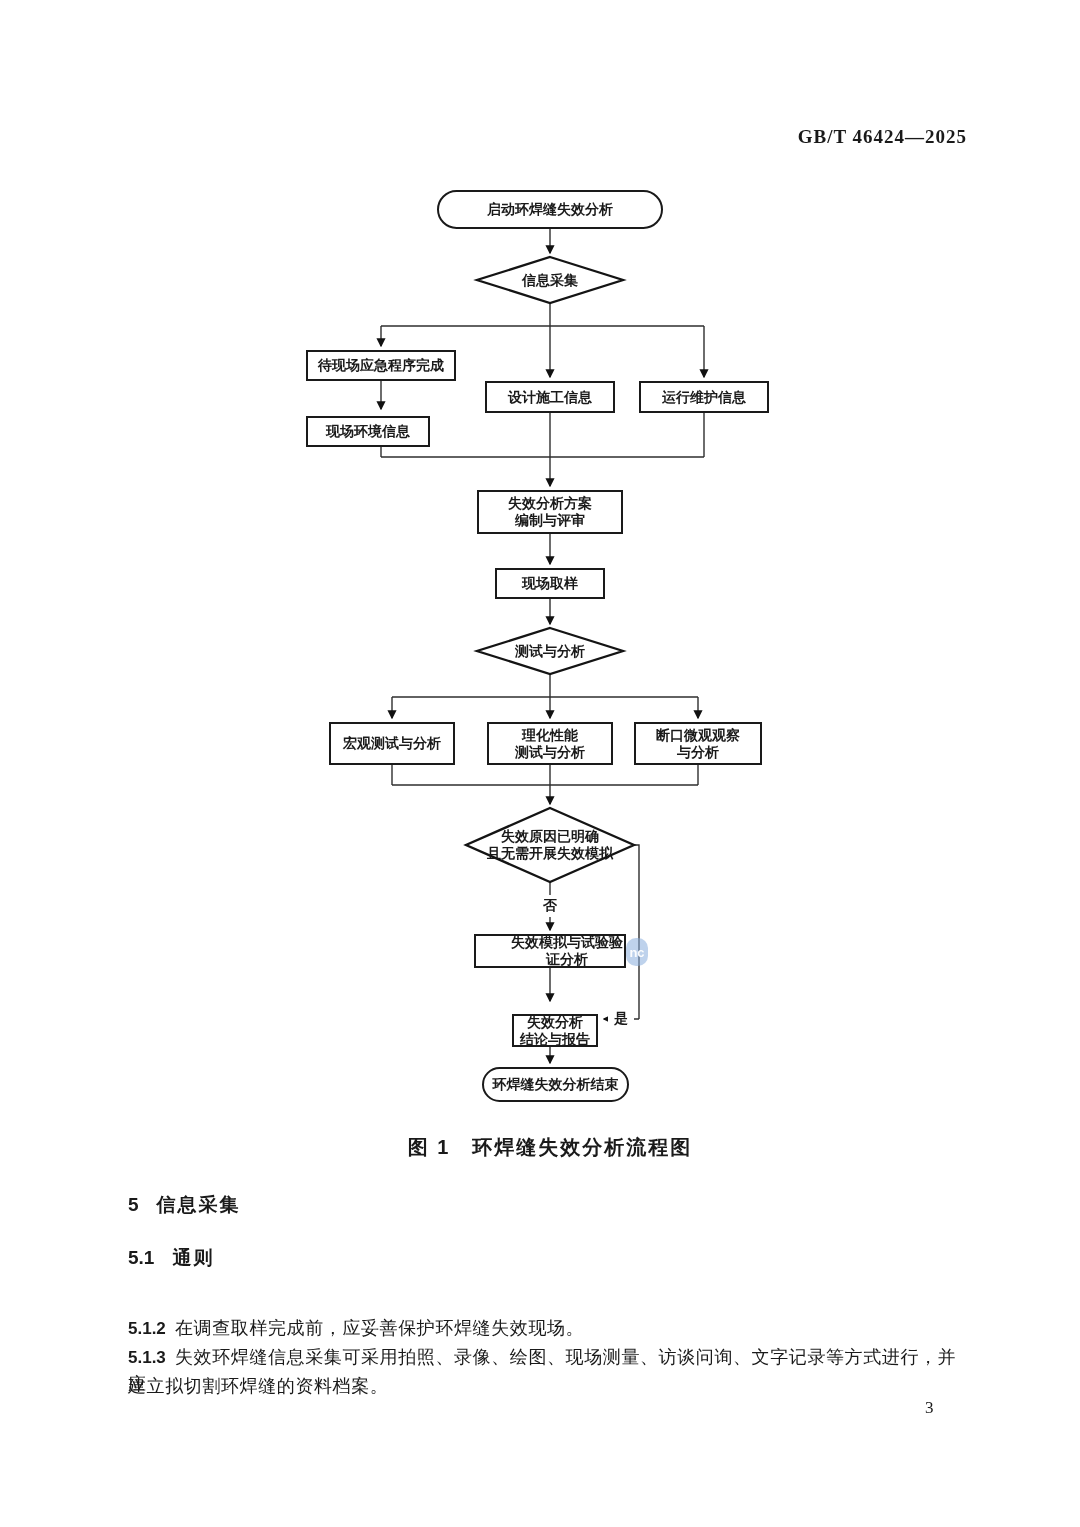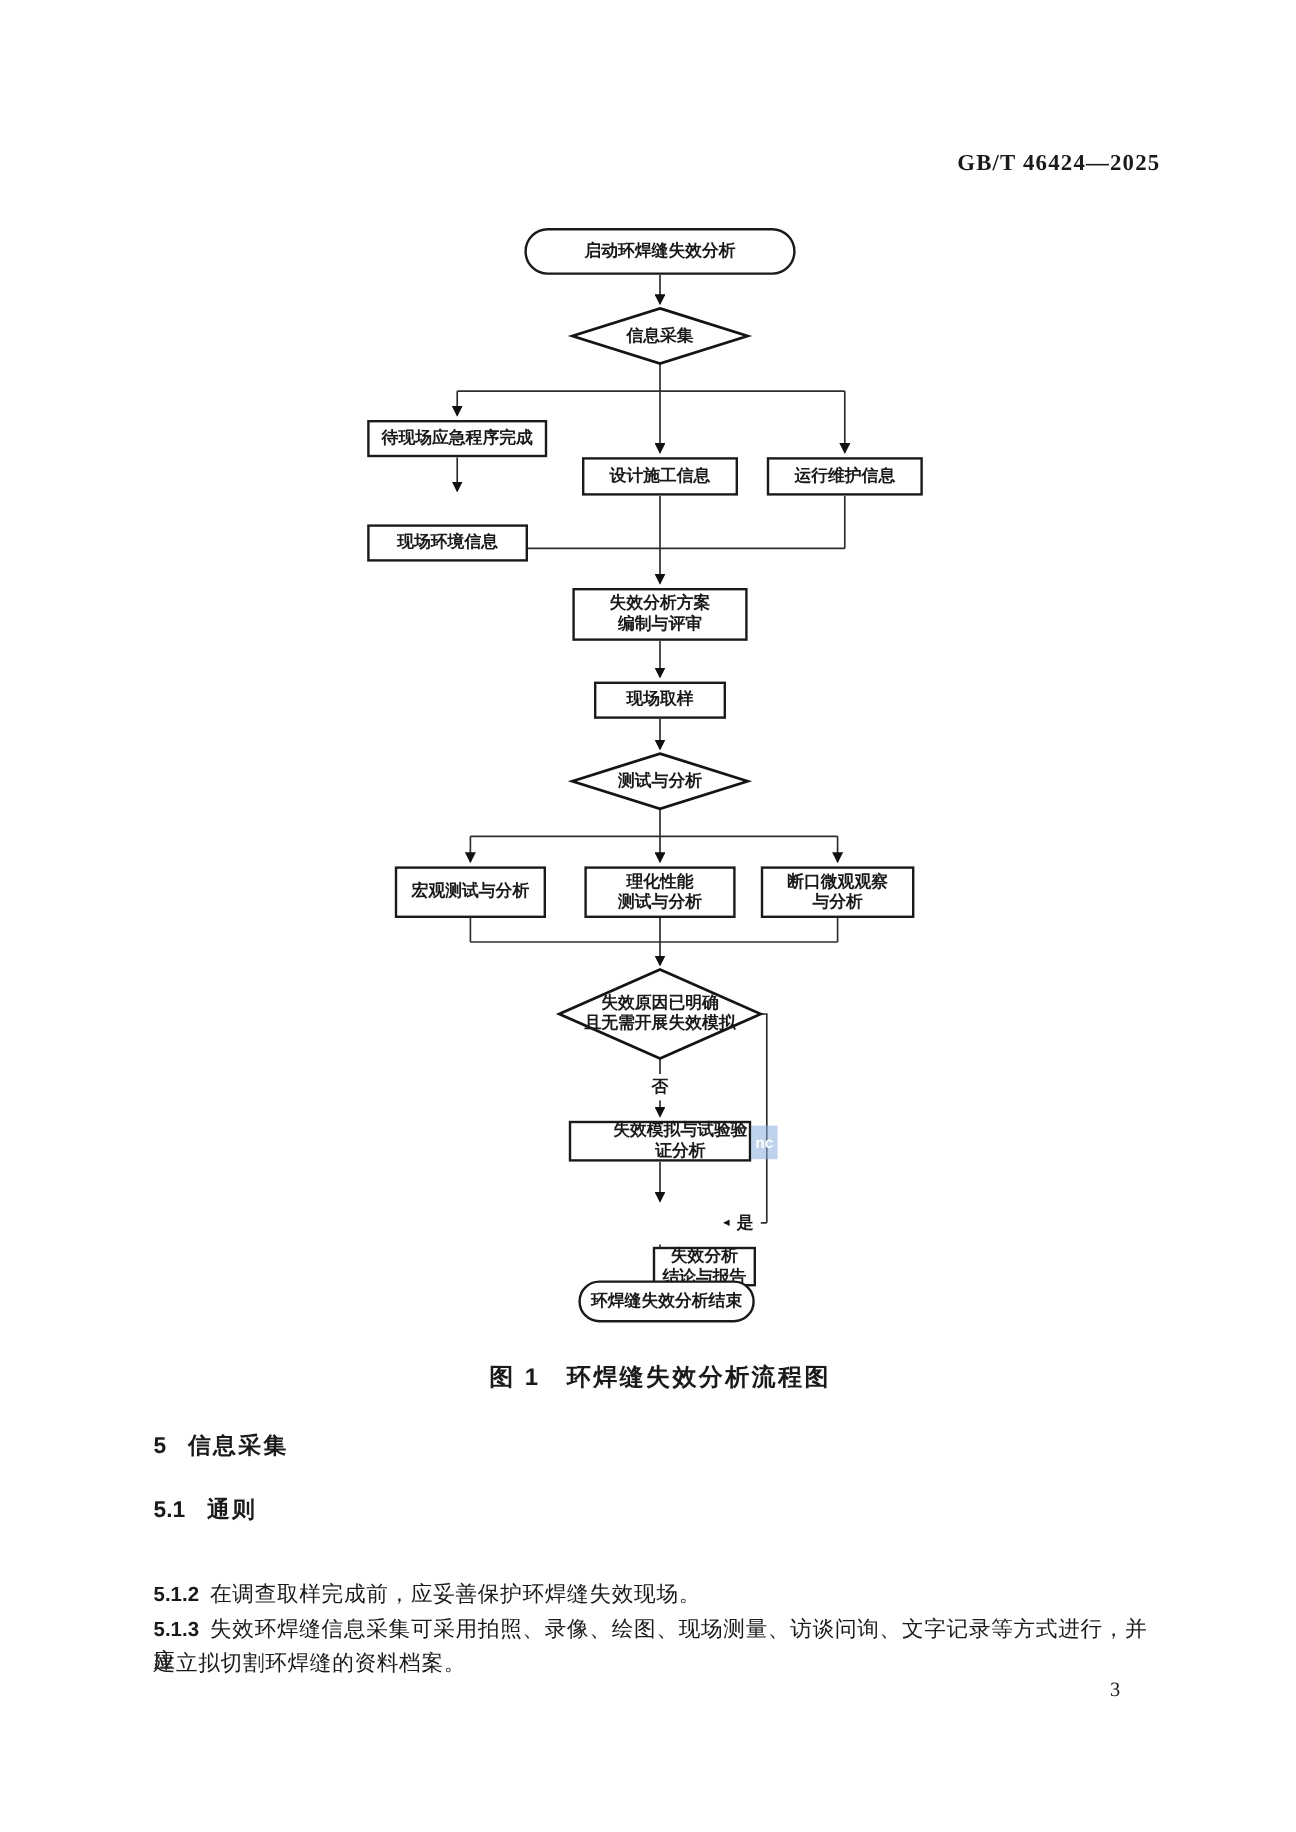--- a/index.html
+++ b/index.html
@@ -33,21 +33,21 @@
     position:absolute;display:flex;align-items:center;justify-content:center;
     text-align:center;font-weight:bold;font-size:14px;line-height:17px;
     white-space:pre-line;background:transparent;
   }
   .flabel{
     position:absolute;display:flex;align-items:center;justify-content:center;
     font-weight:bold;font-size:14px;background:#fff;
   }
   .blue-badge{
     position:absolute;left:626px;top:938px;width:22px;height:28px;
-    background:rgba(137,173,221,0.55);border-radius:0;
+    background:rgba(137,173,221,0.55);border-radius:10px;
     display:flex;align-items:center;justify-content:center;
     color:rgba(255,255,255,0.95);font-family:"Liberation Sans","DejaVu Sans",sans-serif;
     font-weight:bold;font-size:13px;
   }
   .fig-caption{
     position:absolute;left:250px;top:1134px;width:600px;
     text-align:center;font-family:"Liberation Sans","DejaVu Sans",sans-serif;
     font-weight:bold;font-size:20px;letter-spacing:2px;
   }
   
@@ -130,21 +130,21 @@
       <polygon points="550,808 634,845 550,882 466,845"></polygon>
     </g>
   </svg>
 
   <div class="fbox foval" style="left:437px;top:190px;width:226px;height:39px;">启动环焊缝失效分析</div>
 
   <div class="dtext" style="left:477px;top:257px;width:146px;height:46px;">信息采集</div>
 
   <div class="fbox" style="left:306px;top:350px;width:150px;height:31px;">待现场应急程序完成</div>
 
-  <div class="fbox" style="left:306px;top:437px;width:134px;height:31px;">现场环境信息</div>
+  <div class="fbox" style="left:306px;top:416px;width:124px;height:31px;">现场环境信息</div>
 
   <div class="fbox" style="left:485px;top:381px;width:130px;height:32px;">设计施工信息</div>
 
   <div class="fbox" style="left:639px;top:381px;width:130px;height:32px;">运行维护信息</div>
 
   <div class="fbox" style="left:477px;top:490px;width:146px;height:44px;">失效分析方案
 编制与评审</div>
 
   <div class="fbox" style="left:495px;top:568px;width:110px;height:31px;">现场取样</div>
 
@@ -162,21 +162,21 @@
 且无需开展失效模拟</div>
 
   <div class="flabel" style="left:535px;top:895px;width:30px;height:22px;">否</div>
 
   <div class="fbox" style="left:474px;top:934px;width:152px;height:34px;padding-left:34px;">失效模拟与试验验证分析</div>
 
   <div class="blue-badge">nc</div>
 
   <div class="flabel" style="left:608px;top:1008px;width:26px;height:22px;">是</div>
 
-  <div class="fbox" style="left:512px;top:1039px;width:86px;height:33px;margin-left:32px;">失效分析
+  <div class="fbox" style="left:512px;top:1014px;width:86px;height:33px;">失效分析
 结论与报告</div>
 
   <div class="fbox foval" style="left:482px;top:1067px;width:147px;height:35px;border-radius:18px;">环焊缝失效分析结束</div>
 
   <div class="fig-caption">图 1　环焊缝失效分析流程图</div>
 
   <div class="sec-h" style="top:1192px;">
     <span class="num">5</span><span class="ttl">信息采集</span>
   </div>
   <div class="sec-h" style="top:1245px;">

